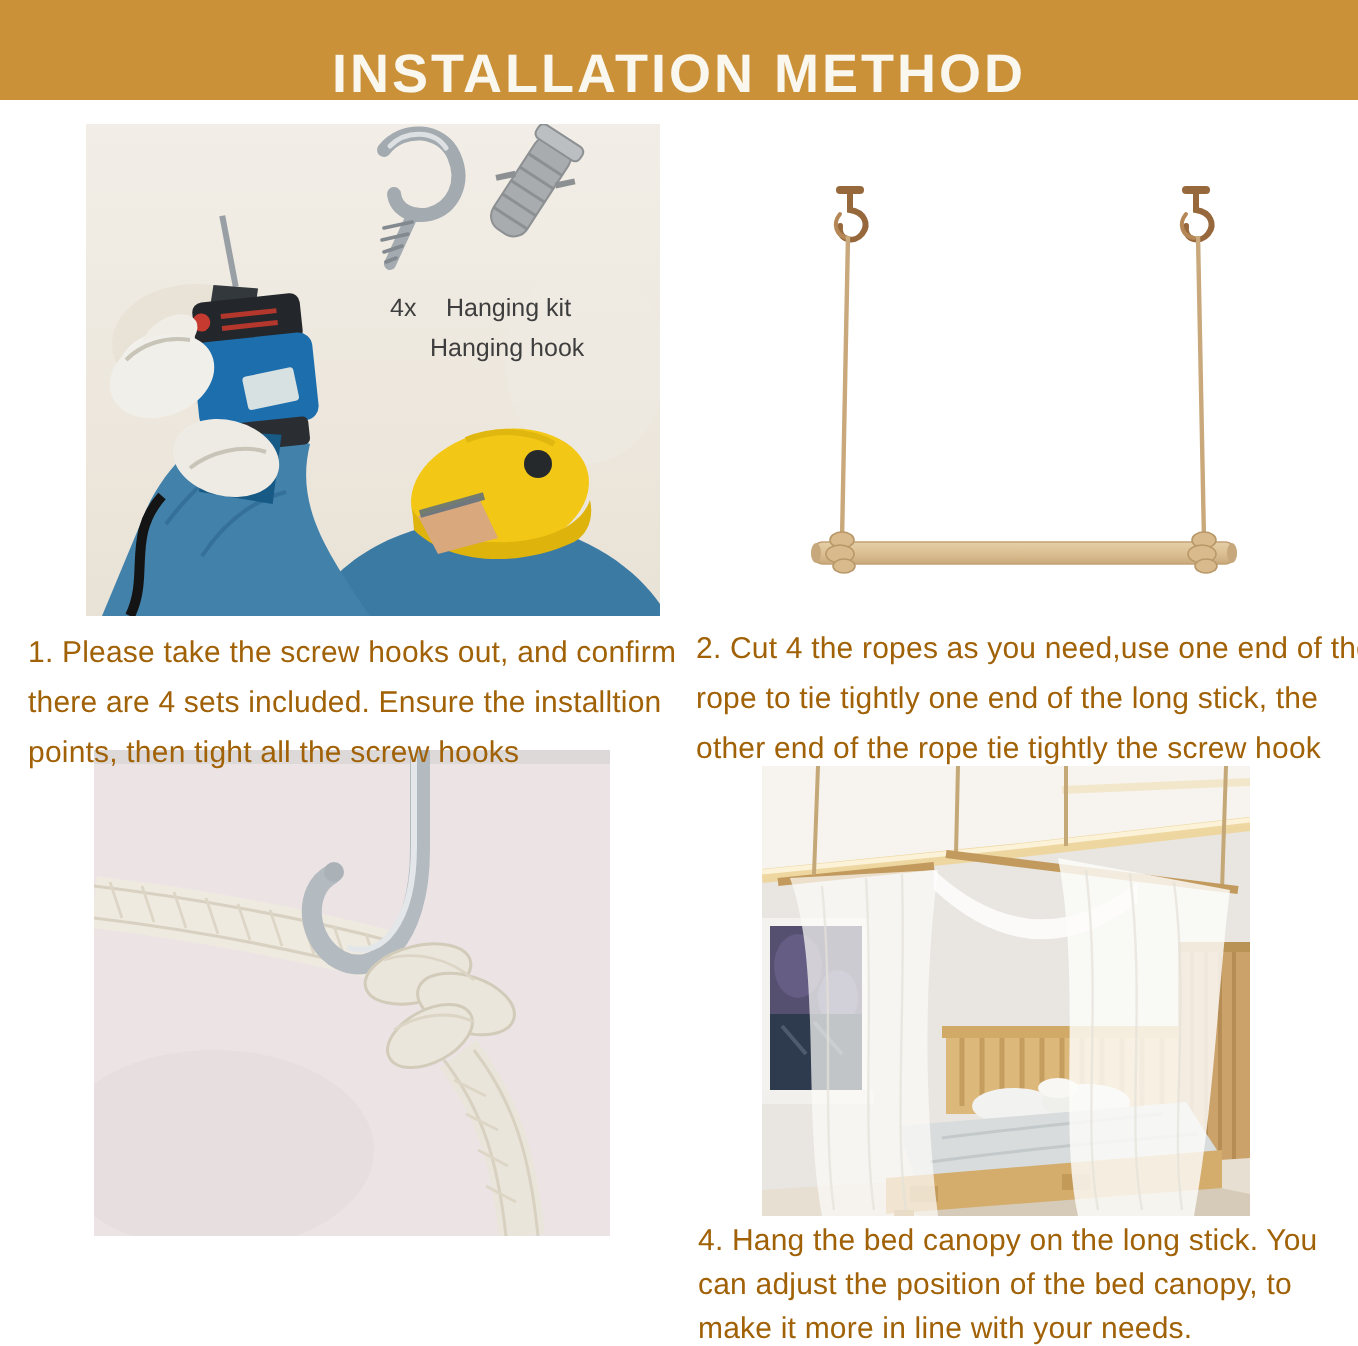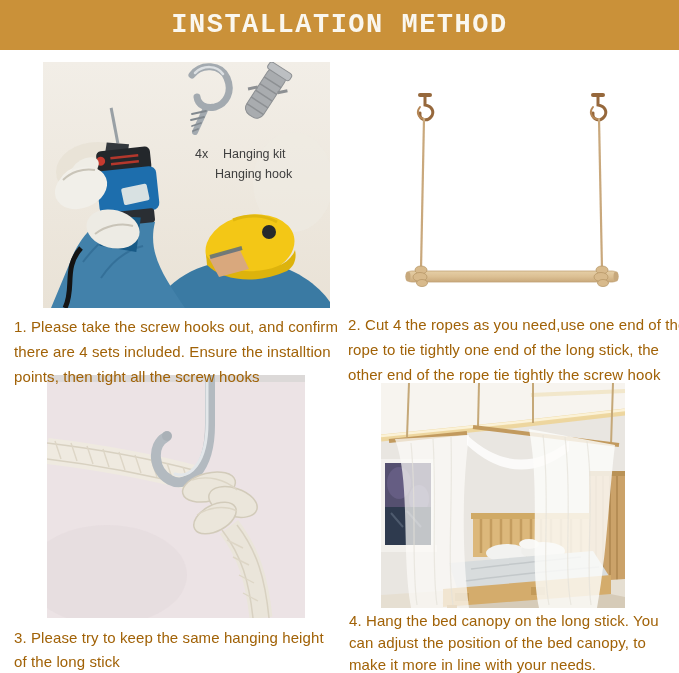--- a/index.html
+++ b/index.html
@@ -1,19 +1,19 @@
 <!DOCTYPE html>
 <html><head>
 <meta charset="utf-8">
 <style>
   html,body{margin:0;padding:0;background:#fff;}
   #canvas{position:relative;width:679px;height:673px;background:#ffffff;overflow:hidden;
           font-family:"Liberation Sans",sans-serif;}
   .banner{position:absolute;left:0;top:0;width:679px;height:50px;background:#CA9139;}
-  .banner .title{margin:0;font-family:Liberation Mono, monospace;font-weight:bold;font-size:27px;
+  .banner .title{margin:12px;font-family:Liberation Sans, sans-serif;font-weight:bold;font-size:27px;
           line-height:50px;text-align:center;color:#FAF7EF;letter-spacing:1.5px;}
   .caption{position:absolute;font-size:15px;color:#a16207;white-space:pre;letter-spacing:0.1px;}
   .cap1{left:14px;top:314px;line-height:25px;}
   .cap2{left:348px;top:312px;line-height:25px;}
   .cap3{left:14px;top:626px;line-height:24px;}
   .cap4{left:349px;top:610px;line-height:22px;}
   .fig{position:absolute;line-height:0;}
   .fig1{left:43px;top:62px;border-radius:10px;}
   .fig2{left:360px;top:60px;}
   .fig3{left:47px;top:375px;}
@@ -234,19 +234,17 @@
       </g>
     </svg>
   </div>
 
   <div class="caption cap1">1. Please take the screw hooks out, and confirm
 there are 4 sets included. Ensure the installtion
 points, then tight all the screw hooks</div>
   <div class="caption cap2">2. Cut 4 the ropes as you need,use one end of the
 rope to tie tightly one end of the long stick, the
 other end of the rope tie tightly the screw hook</div>
-  <div class="caption cap3">3. Please try to keep the same hanging height
-of the long stick</div>
   <div class="caption cap4">4. Hang the bed canopy on the long stick. You
 can adjust the position of the bed canopy, to
 make it more in line with your needs.</div>
 
 </div>
 
 </body></html>

